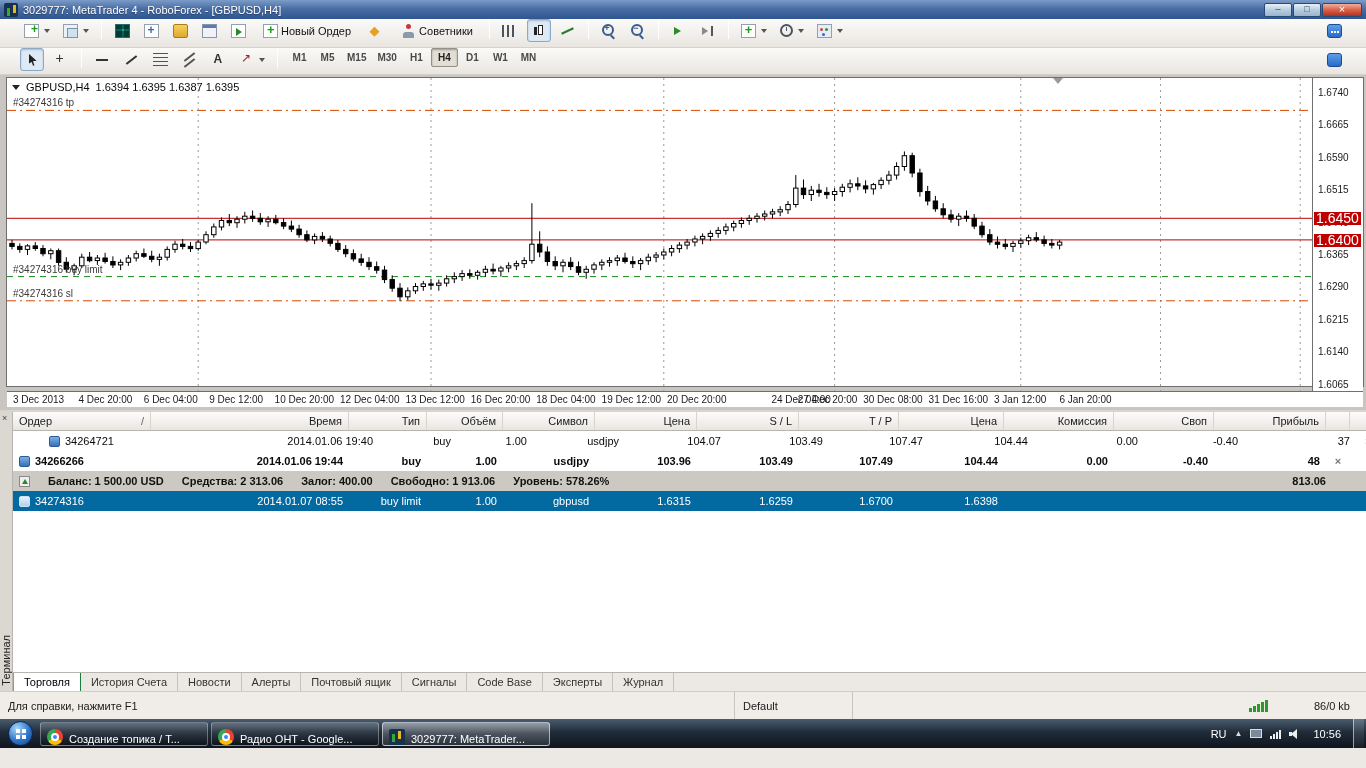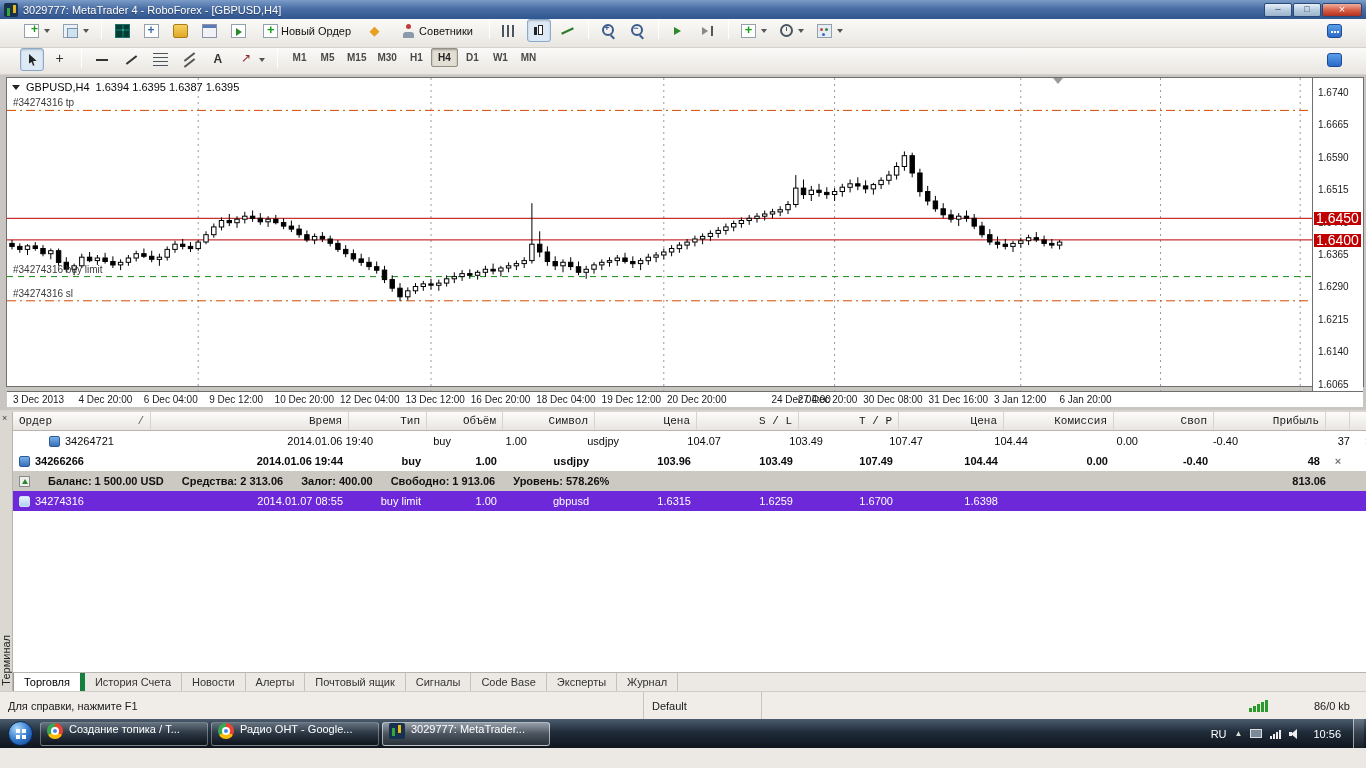--- a/index.html
+++ b/index.html
@@ -118,47 +118,47 @@
   .th .sort{color:#666;margin-left:8px}
   .trow{display:grid;height:20px;align-items:center;background:#fff;color:#0a0a0a}
   .td{padding:0 6px;text-align:right;white-space:nowrap;overflow:hidden}
   .td.first{text-align:left;display:flex;align-items:center;gap:5px}
   .ordicon{width:11px;height:11px;flex:none;border-radius:2px;border:1px solid #2a5a98;background:linear-gradient(#7ab0e8,#3a70b8)}
   .row-close{color:#777;font-size:11px;text-align:center;cursor:pointer;padding:0}
   .balrow{display:flex;height:20px;align-items:center;background:#ccc9c3;font-weight:bold;gap:18px;padding-left:6px}
   .balicon{width:11px;height:11px;flex:none;border:1px solid #8a8a8a;background:#eee;position:relative}
   .balicon::after{content:"";position:absolute;left:2px;top:2px;border-bottom:5px solid #2a8a2a;border-left:3px solid transparent;border-right:3px solid transparent}
   .balprofit{margin-left:auto;margin-right:40px}
-  .trow.selected{background:#6d28d9;color:#fff}
+  .trow.selected{background:#0369a1;color:#fff}
   .trow.selected .ordicon{background:linear-gradient(#e8f2fc,#b0d0f0);border-color:#cfe2f8}
   .tfill{flex:1;background:#fff}
   .ttabs{height:19px;display:flex;background:#ece9e4;border-top:1px solid #b8b5b0;color:#333}
   .ttab{display:flex;align-items:center;padding:0 10px;border-right:1px solid #c5c2bd;cursor:pointer;white-space:nowrap}
-  .ttab.active{background:#fff;border-left:1px solid #9a9792;border-right:5px solid #15803d;color:#000}
+  .ttab.active{background:#fff;border-left:1px solid #9a9792;border-right:1px solid #15803d;color:#000}
 
   
   .statusbar{height:28px;display:flex;align-items:center;background:#f0ede8;border-top:1px solid #d0cdc8;color:#1a1a1a}
-  .sb-help{width:644px;height:100%;display:flex;align-items:center;padding:0 8px;border-right:1px solid #c8c5c0}
+  .sb-help{width:735px;height:100%;display:flex;align-items:center;padding:0 8px;border-right:1px solid #c8c5c0}
   .sb-profile{width:118px;height:100%;display:flex;align-items:center;padding:0 8px;border-right:1px solid #c8c5c0}
   .sb-right{margin-left:auto;display:flex;align-items:center}
   .sb-bars{display:flex;align-items:flex-end;gap:1px;margin-right:46px}
   .sb-bars span{width:3px;background:#2a9a2a}
   .sb-traffic{margin-right:16px}
 
   
   .taskbar{height:29px;display:flex;align-items:center;gap:3px;padding-left:3px;
     background:linear-gradient(#4a5c6e,#202c3a 45%,#0e151e)}
   .orb{width:34px;height:27px;display:flex;align-items:center;justify-content:center;cursor:pointer}
   .orbc{width:25px;height:25px;border-radius:50%;border:1px solid #0a2a54;position:relative;
     background:radial-gradient(circle at 35% 28%,#a8d8fa,#2f74c8 55%,#123f86)}
   .orbc::after{content:"";position:absolute;left:7px;top:7px;width:10px;height:10px;
     background-image:linear-gradient(#fff,#fff),linear-gradient(#fff,#fff),linear-gradient(#fff,#fff),linear-gradient(#fff,#fff);
     background-size:4px 4px;background-repeat:no-repeat;background-position:0 0,6px 0,0 6px,6px 6px}
   .tb-buttons{display:flex;gap:3px}
-  .tb-btn{width:168px;height:24px;display:flex;align-items:flex-start;gap:6px;padding:0 6px;
+  .tb-btn{width:168px;height:24px;display:flex;align-items:flex-end;gap:6px;padding:0 6px;
     border:1px solid rgba(255,255,255,.32);border-radius:3px;color:#fff;overflow:hidden;white-space:nowrap;cursor:pointer;
     background:linear-gradient(rgba(255,255,255,.2),rgba(255,255,255,.06) 50%,rgba(0,0,0,.18))}
   .tb-btn.active{background:linear-gradient(rgba(255,255,255,.45),rgba(255,255,255,.2) 50%,rgba(255,255,255,.1));border-color:rgba(255,255,255,.55)}
   .tb-ico{width:16px;height:16px;flex:none;position:relative}
   .tb-ico.chrome{border-radius:50%;background:conic-gradient(#ea4335 0 120deg,#fbbc05 120deg 240deg,#34a853 240deg 360deg)}
   .tb-ico.chrome::after{content:"";position:absolute;inset:4px;background:#4285f4;border:2px solid #fff;border-radius:50%}
   .tb-ico.mt4{background:#17324f;border-radius:2px}
   .tb-ico.mt4::before{content:"";position:absolute;left:3px;top:5px;width:3px;height:8px;background:#3aa63a}
   .tb-ico.mt4::after{content:"";position:absolute;left:9px;top:2px;width:3px;height:8px;background:#e8b820}
   .tray{margin-left:auto;display:flex;align-items:center;gap:8px;height:100%;padding-right:2px}
@@ -651,21 +651,21 @@
         </div>
     </div>
   </div>
 
   <div class="terminal">
     <div class="tstrip">
       <div class="tclose"></div>
       <div class="tvert">Терминал</div>
     </div>
     <div class="tmain">
-      <div class="thead" id="t-head" style="grid-template-columns: 138px 198px 78px 76px 92px 102px 102px 100px 105px 110px 100px 112px 24px; font-family: Liberation Mono, monospace;">
+      <div class="thead" id="t-head" style="grid-template-columns: 138px 198px 78px 76px 92px 102px 102px 100px 105px 110px 100px 112px 24px;">
           <div class="th first">
             <span>Ордер</span>
             <span class="sort">/</span>
           </div>
           <div class="th">Время</div>
           <div class="th">Тип</div>
           <div class="th">Объём</div>
           <div class="th">Символ</div>
           <div class="th">Цена</div>
           <div class="th">S / L</div>

